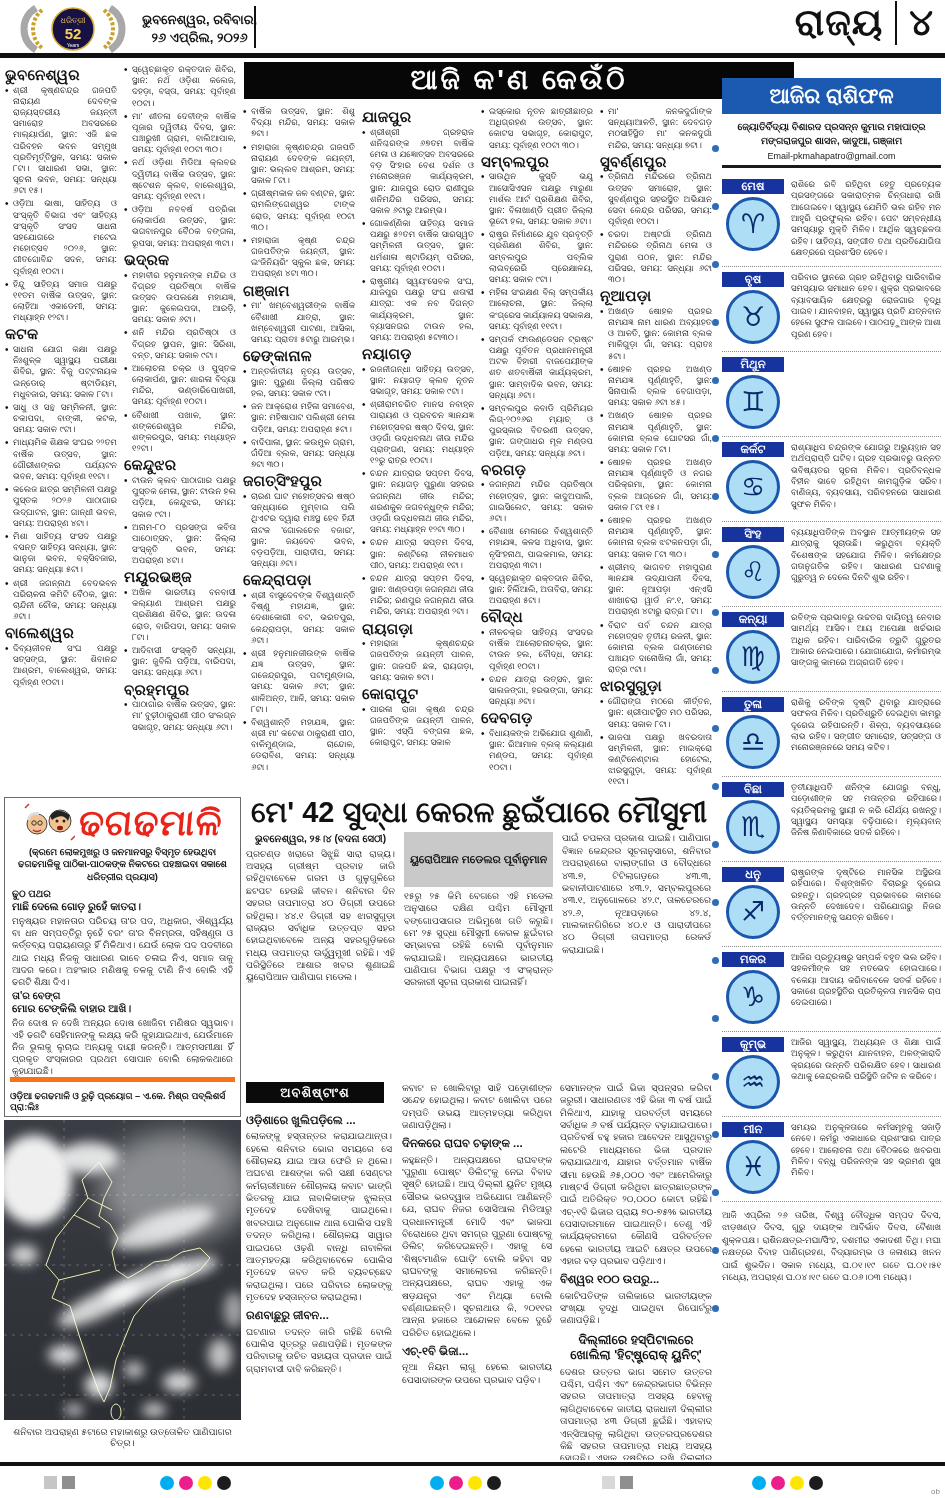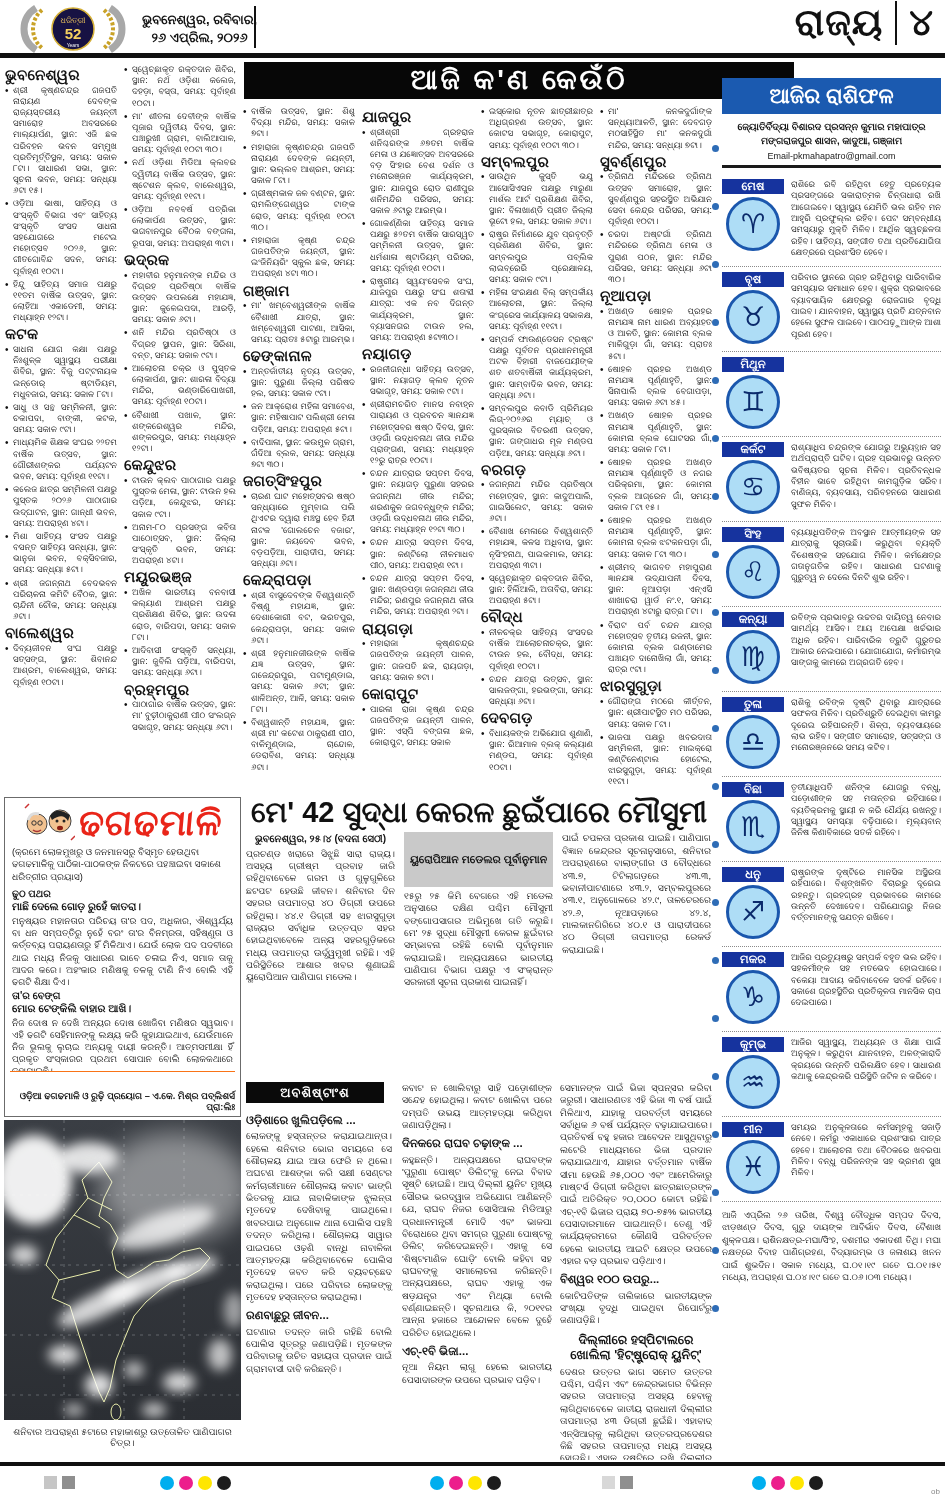--- a/index.html
+++ b/index.html
@@ -36,26 +36,26 @@
   .sign-circle{width:48px;height:48px;border-radius:50%;background:#aeddf6;border:3px solid #1b57ad;
                display:flex;align-items:center;justify-content:center;font-size:27px;color:#0b2a6b;margin:0 auto;
                font-family:"DejaVu Sans",sans-serif;}
   .sign-text{font-size:8.6px;line-height:1.33;text-align:justify;}
   .rashi-footer{font-size:8.8px;line-height:1.42;text-align:justify;margin-top:7px;}
   
   .dhaga{position:absolute;left:4px;top:797px;width:237px;height:320px;border:1.5px solid #6b6b6b;box-sizing:border-box;
          padding:4px 7px 26px 7px;overflow:hidden;}
   .dg-head{display:flex;align-items:center;gap:4px;justify-content:center;}
   .dg-title{color:#e92519;font-size:36px;font-weight:800;transform:skewX(-5deg);letter-spacing:1px;}
-  .dg-sub{font-size:9.2px;font-weight:400;text-align:left;line-height:1.35;margin:2px 0 5px;}
+  .dg-sub{font-size:9.2px;font-weight:700;text-align:center;line-height:1.35;margin:2px 0 5px;}
   .dg-h1{font-size:10px;font-weight:700;margin-top:2px;}
   .dg-h2{font-size:10.5px;font-weight:800;margin-bottom:2px;}
   .dg-body{font-size:9.1px;line-height:1.33;text-align:justify;}
-  .dg-credit{position:absolute;left:5px;right:5px;bottom:3px;border-top:1px solid #f97316;padding-top:19px;
-             font-size:9.2px;font-weight:700;text-align:right;background:#fff;}
+  .dg-credit{position:absolute;left:5px;right:5px;bottom:3px;border-top:5px solid #f97316;padding-top:9px;
+             font-size:9.2px;font-weight:700;text-align:left;background:#fff;}
   
   .sat{position:absolute;left:4px;top:1120px;width:237px;}
   .sat-caption{font-size:9.3px;text-align:center;margin-top:3px;}
   
   .weather{position:absolute;left:246px;top:795px;width:466px;height:284px;overflow:hidden;}
   .w-head{font-size:29px;font-weight:800;text-align:center;line-height:1.05;margin:2px 0 5px;}
   .w-cols{display:flex;gap:9px;}
   .w-col{width:149px;flex:none;font-size:9.3px;line-height:1.33;text-align:justify;}
   .w-date{text-align:center;font-weight:700;font-size:10px;margin-bottom:2px;}
   .w-sub{background:#c9c9c9;font-weight:800;text-align:center;font-size:10.8px;padding:20px 1px;margin-bottom:3px;}

